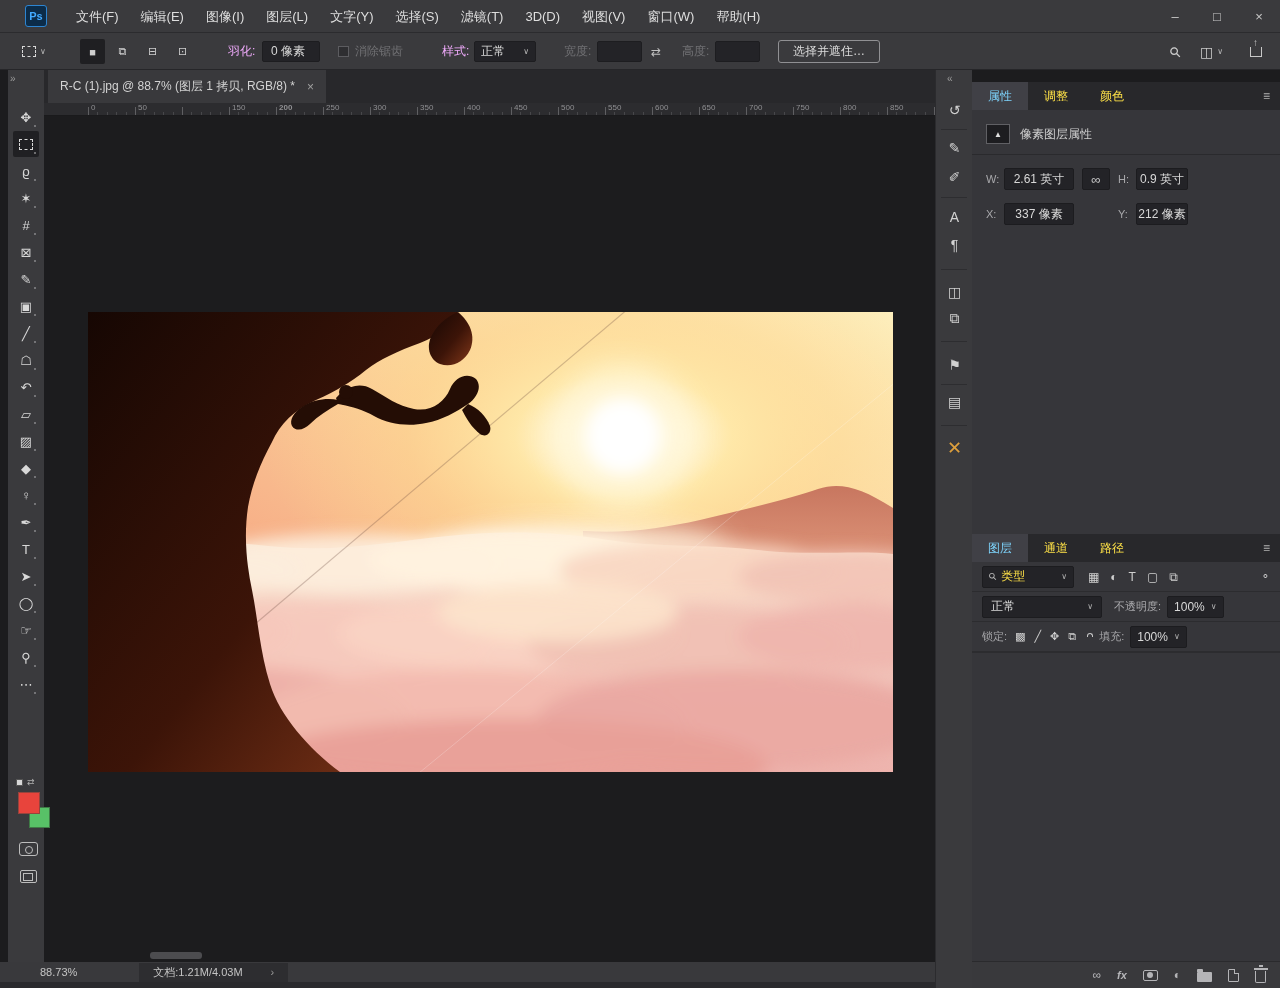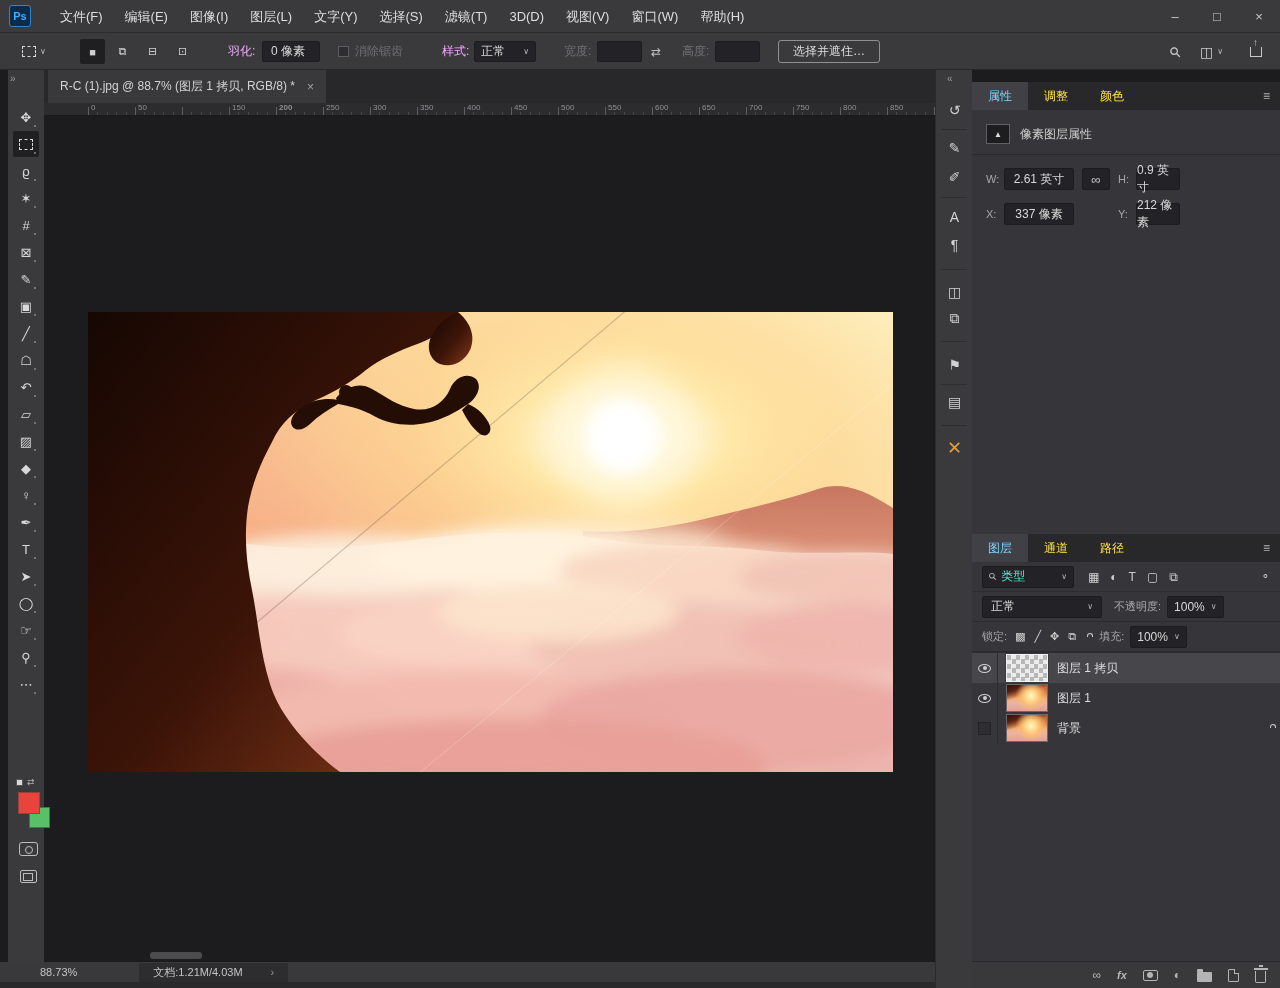--- a/index.html
+++ b/index.html
@@ -3,21 +3,21 @@
 <meta charset="utf-8">
 <style>
   * { margin:0; padding:0; box-sizing:border-box; }
   html,body { width:1280px; height:988px; overflow:hidden; background:#1c1c1e;
     font-family:"Liberation Sans","DejaVu Sans",sans-serif; color:#d6d6d6; }
   #app { position:relative; width:1280px; height:988px; }
 
   
   #titlebar { position:absolute; left:0; top:0; width:1280px; height:33px;
     background:#3a3a3d; display:flex; align-items:center; border-bottom:1px solid #2b2b2e; }
-  #ps-logo { width:22px; height:22px; margin-left:9px; border:1px solid #2d85d1; border-radius:3px;
+  #ps-logo { width:22px; height:22px; margin-left:25px; border:1px solid #2d85d1; border-radius:3px;
     background:#0c2c49; color:#43aaff; font-size:11px; font-weight:bold;
     display:flex; align-items:center; justify-content:center; }
   #menu-items { display:flex; margin-left:18px; height:33px; align-items:center; }
   .menu-item { padding:0 11px; font-size:13px; color:#dedede; line-height:33px; cursor:default; }
   #win-controls { margin-left:auto; display:flex; height:33px; }
   .win-btn { width:42px; text-align:center; line-height:33px; font-size:13px; color:#c9c9c9; }
 
   
   #optionsbar { position:absolute; left:0; top:33px; width:1280px; height:37px;
     background:#3a3a3d; border-bottom:1px solid #262629; }
@@ -113,30 +113,30 @@
   #props-body { padding-top:10px; }
   #props-header { display:flex; align-items:center; gap:10px; padding:4px 14px 10px 14px;
     border-bottom:1px solid #2a2a2d; }
   #props-header-icon { width:24px; height:20px; background:#1d1d20; border:1px solid #606064;
     display:flex; align-items:center; justify-content:center; font-size:8px; color:#e0e0e0; }
   #props-header-label { font-size:12px; color:#cfcfcf; }
   .prow { display:flex; align-items:center; padding:0 14px; margin-top:13px; }
   .plabel { font-size:11px; color:#a8a8ab; width:18px; }
   .pfield { width:70px; height:22px; background:#232327; border:1px solid #1c1c1f; border-radius:2px;
     font-size:12px; color:#d8d8d8; display:flex; align-items:center; justify-content:center; }
-  .pfield.narrow { width:44px; }
+  .pfield.narrow { width:52px; }
   #link-box { width:28px; height:22px; background:#232327; border:1px solid #1c1c1f; border-radius:2px;
     margin:0 8px; display:flex; align-items:center; justify-content:center; font-size:13px; color:#c8c8c8; }
 
   #layers-controls { border-bottom:1px solid #2c2c2f; }
   .lrow { display:flex; align-items:center; padding:0 10px; height:30px; border-bottom:1px solid #2c2c2f; }
   #search-box { width:92px; height:22px; background:#232327; border:1px solid #1c1c1f; border-radius:2px;
     display:flex; align-items:center; padding:0 6px; gap:5px; }
   #search-box .glyph { font-size:10px; color:#b8b8b8; }
-  #search-box .txt { font-size:12px; color:#5eead4; }
+  #search-box .txt { font-size:12px; color:#fde047; }
   #search-box .chev { margin-left:auto; font-size:8px; color:#b0b0b0; }
   #filter-icons { display:flex; align-items:center; gap:11px; margin-left:14px; }
   .filter-icon { font-size:12px; color:#cfcfcf; }
   #filter-pin { margin-left:auto; font-size:11px; color:#cfcfcf; }
   #blend-select { width:120px; height:22px; background:#232327; border:1px solid #1c1c1f; border-radius:2px;
     display:flex; align-items:center; padding:0 8px; font-size:12px; color:#d8d8d8; }
   #blend-select .chev { margin-left:auto; font-size:8px; color:#b0b0b0; }
   .small-label { font-size:11px; color:#a8a8ab; }
   .val-box { height:22px; background:#232327; border:1px solid #1c1c1f; border-radius:2px;
     display:flex; align-items:center; padding:0 6px; font-size:12px; color:#d8d8d8; gap:6px; }
@@ -567,44 +567,20 @@
             <span class="lock-icon"><span class="padlock"></span></span>
           </div>
         <span class="small-label" style="margin-left:14px;">填充:</span>
         <span class="val-box" style="margin-left:6px;">
           <span>100%</span>
           <span class="chev">∨</span>
         </span>
       </div>
     </div>
 
-    <div>
-      <div class="layer-row selected">
-        <div class="eye-cell">
-            <span class="eye"></span>
-          </div>
-        <div class="thumb checker"></div>
-        <span class="layer-name">图层 1 拷贝</span>
-      </div>
-      <div class="layer-row">
-        <div class="eye-cell">
-            <span class="eye"></span>
-          </div>
-        <div class="thumb sunset"></div>
-        <span class="layer-name">图层 1</span>
-      </div>
-      <div class="layer-row">
-        <div class="eye-cell">
-            <span class="eyebox"></span>
-          </div>
-        <div class="thumb sunset"></div>
-        <span class="layer-name">背景</span>
-        <span class="layer-lock"><span class="padlock"></span></span>
-      </div>
-    </div>
 
     <div id="layers-bottombar">
       <span class="bb-glyph">∞</span>
       <span class="bb-fx">fx</span>
       <span class="mask-shape"></span>
       <span class="bb-glyph">◐</span>
       <span class="folder-shape"></span>
       <span class="newlayer-shape"></span>
       <span class="trash-shape"></span>
     </div>

